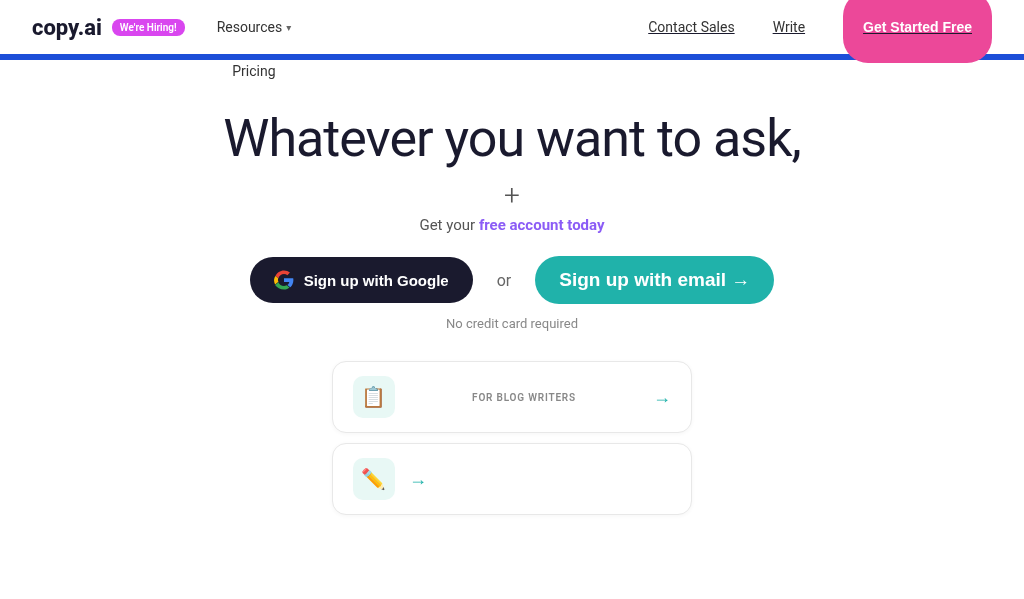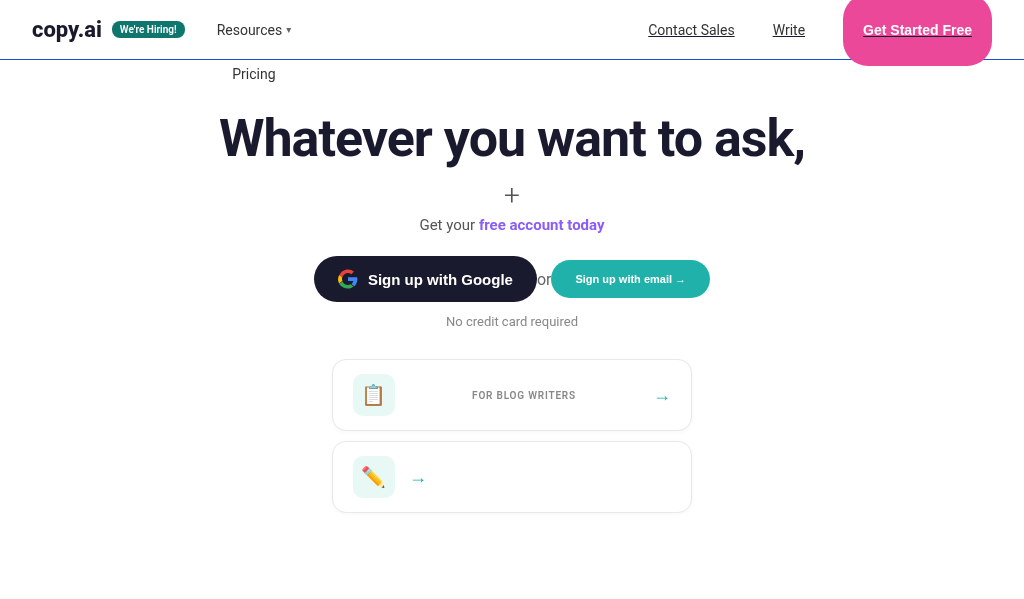--- a/index.html
+++ b/index.html
@@ -11,39 +11,39 @@
       height: 599px;
       overflow: hidden;
     }
 
     
     nav {
       display: flex;
       align-items: center;
       padding: 0 32px;
       height: 60px;
-      border-bottom: 1px solid #1d4ed8;
+      border-bottom: 6px solid #1d4ed8;
       background: #fff;
     }
 
     .nav-logo {
       display: flex;
       align-items: center;
       gap: 10px;
       text-decoration: none;
     }
 
     .logo-text {
       font-size: 22px;
       font-weight: 800;
       color: #1a1a2e;
     }
 
     .hiring-badge {
-      background: #0f766e;
+      background: #d946ef;
       color: #fff;
       font-size: 10px;
       font-weight: 600;
       padding: 3px 8px;
       border-radius: 8px;
       white-space: nowrap;
       text-align: center;
     }
 
     .nav-links {
@@ -100,21 +100,21 @@
     .hero {
       display: flex;
       flex-direction: column;
       align-items: center;
       padding-top: 50px;
       text-align: center;
     }
 
     .hero-title-dark {
       font-size: 52px;
-      font-weight: 700;
+      font-weight: 400;
       color: #1a1a2e;
       line-height: 1.1;
       letter-spacing: -1px;
       text-align: right;
     }
 
     .hero-title-gradient {
       font-size: 52px;
       font-weight: 800;
       line-height: 1.2;
@@ -139,21 +139,21 @@
     }
 
     .hero-sub strong {
       font-weight: 700;
       color: #8b5cf6;
     }
 
     .hero-buttons {
       display: flex;
       align-items: center;
-      gap: 0;
+      gap: 24px;
       margin-top: 22px;
     }
 
     .btn-google {
       display: flex;
       align-items: center;
       gap: 10px;
       background: #1a1a2e;
       color: #fff;
       border: none;
@@ -176,21 +176,21 @@
 
     .btn-email {
       display: flex;
       align-items: center;
       gap: 8px;
       background: #20b2aa;
       color: #fff;
       border: none;
       padding: 13px 24px;
       border-radius: 30px;
-      font-size: 11px;
+      font-size: 19px;
       font-weight: 600;
       cursor: pointer;
     }
 
     .no-cc {
       font-size: 13px;
       color: #888;
       margin-top: 12px;
     }
 

